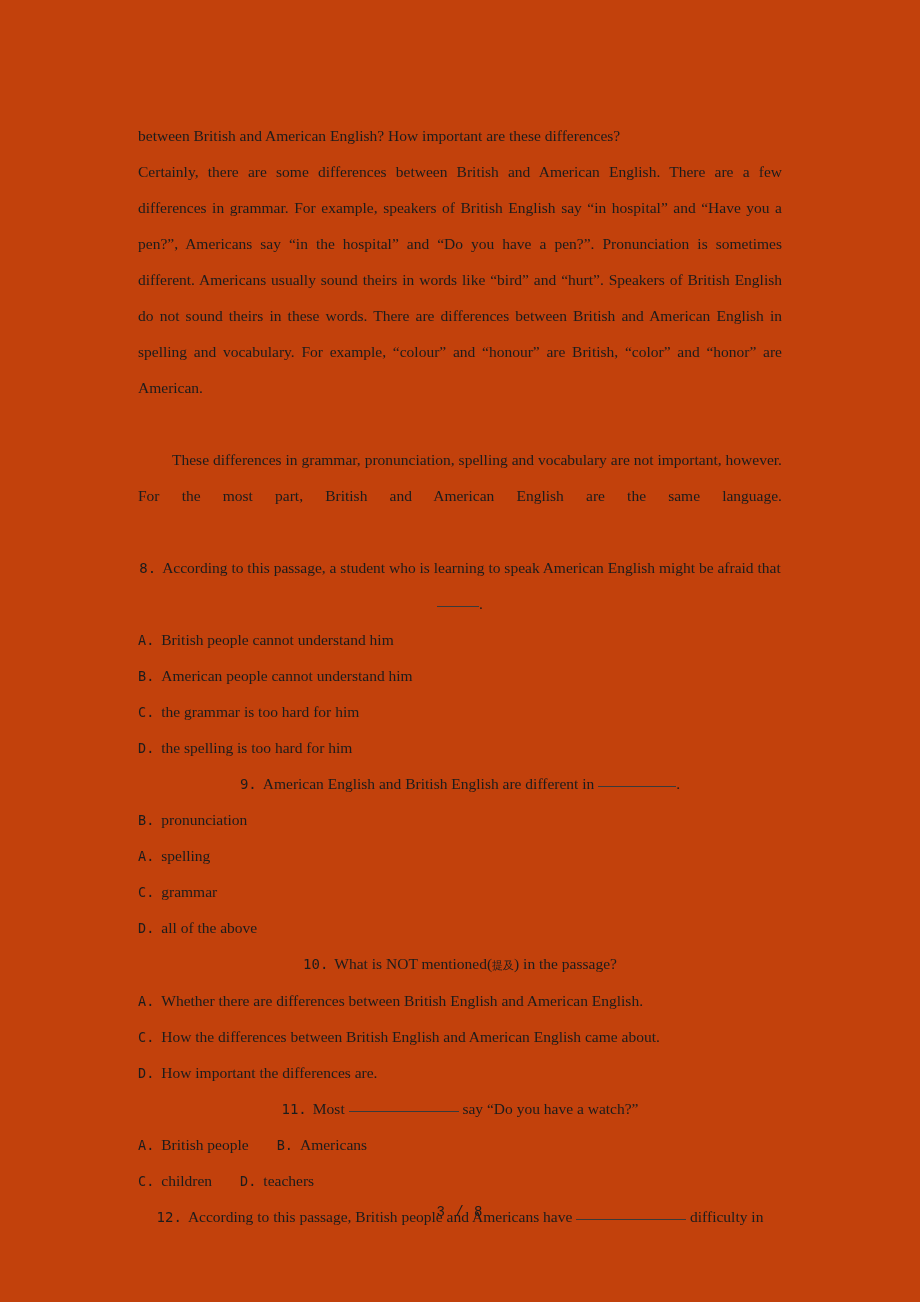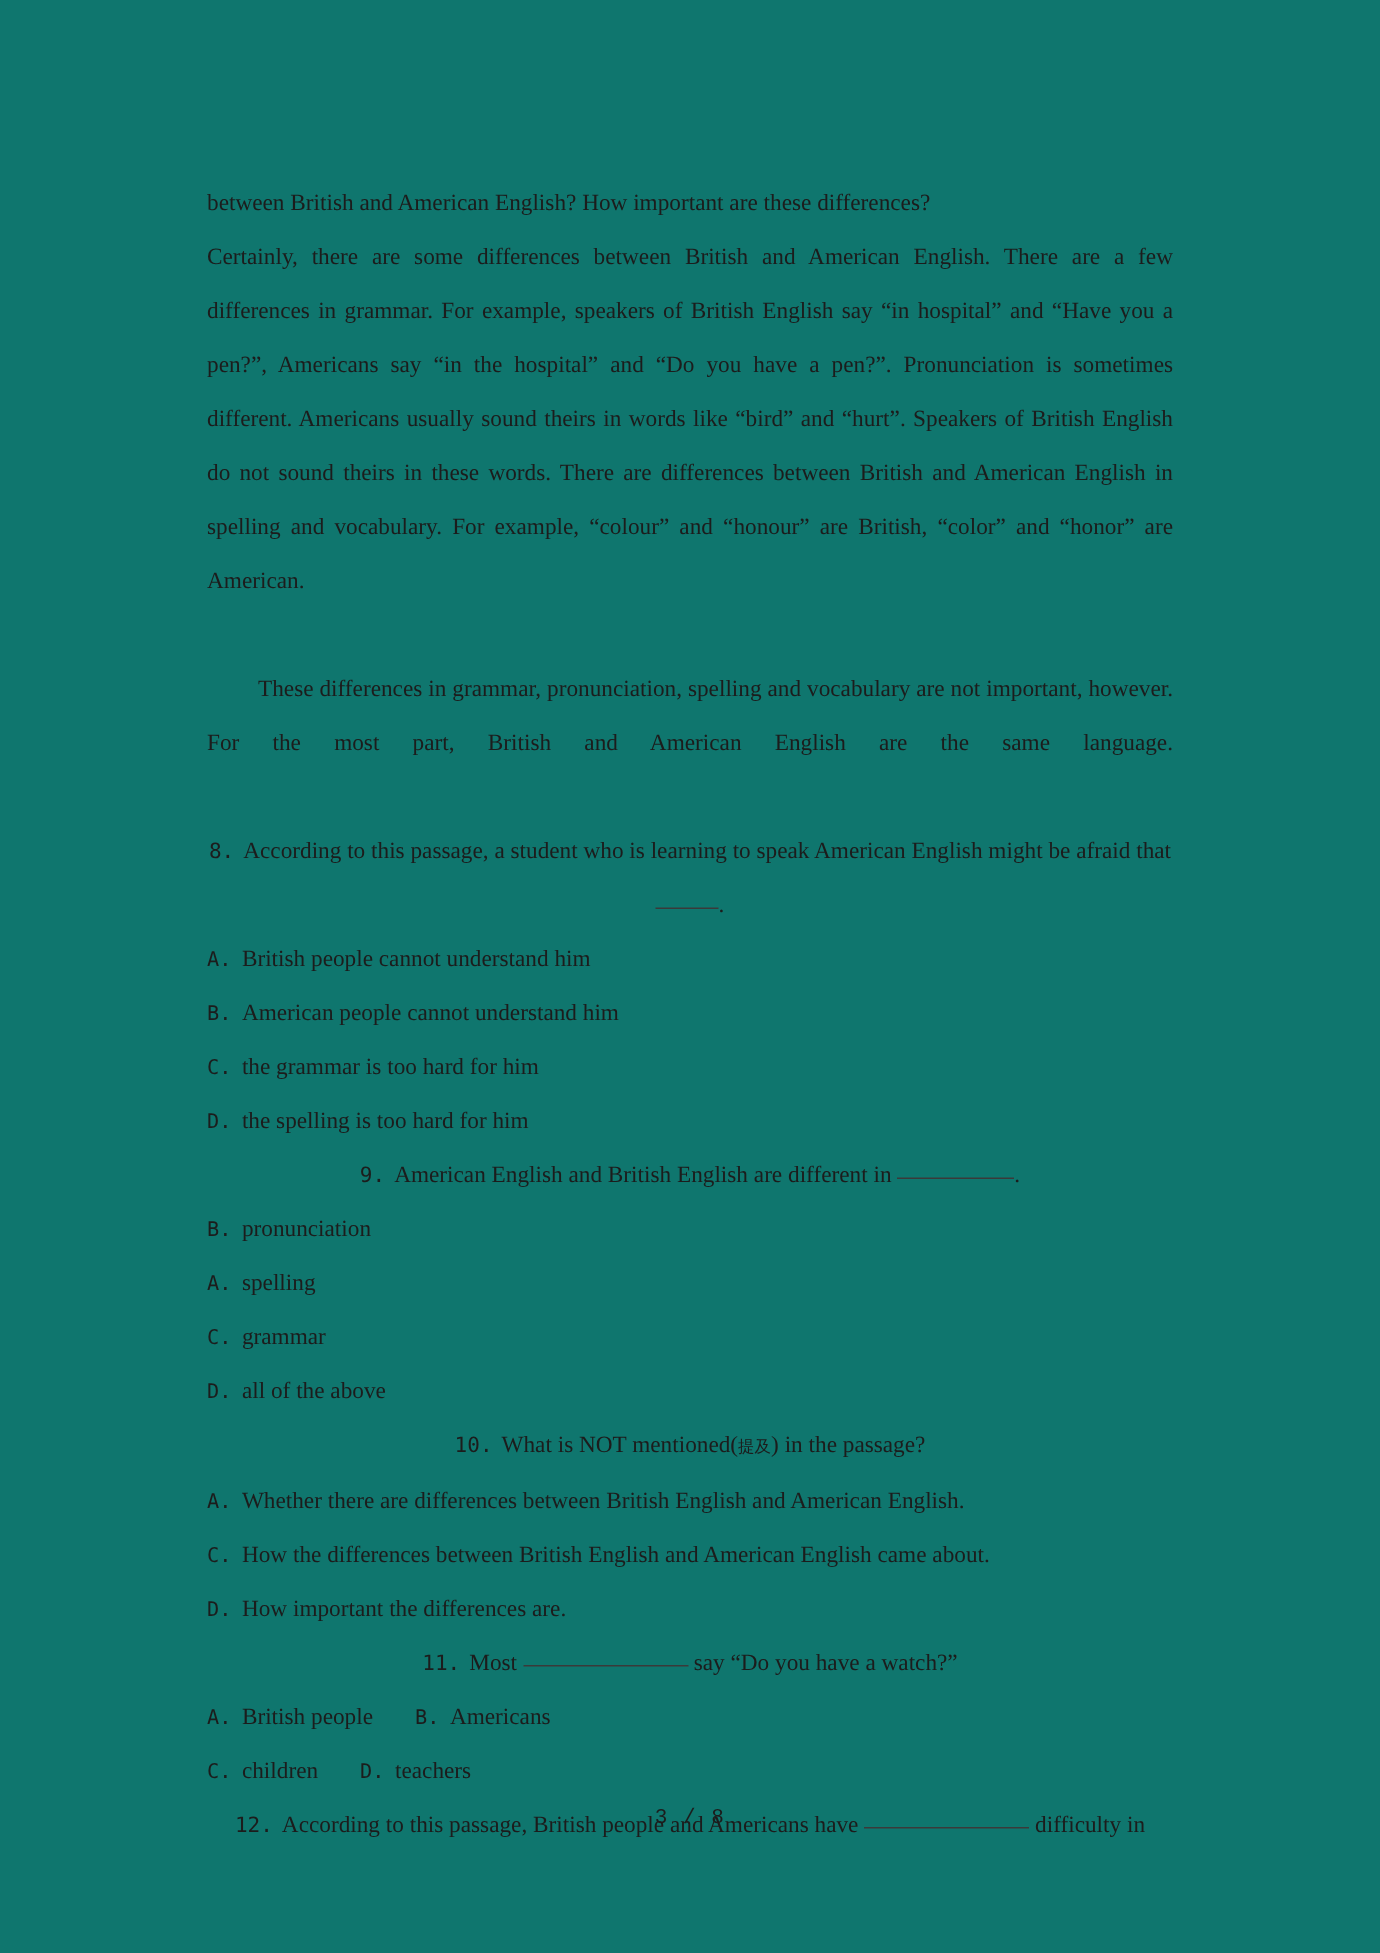--- a/index.html
+++ b/index.html
@@ -14,21 +14,21 @@
     color: #1a1a1a;
     position: relative;
     overflow: hidden;
   }
   .page {
     position: absolute;
     left: 0;
     top: 0;
     width: 920px;
     height: 1302px;
-    background: #0f766e;
+    background: #c2410c;
   }
   .content {
     position: absolute;
     left: 138px;
     top: 118px;
     width: 644px;
   }
 
   
   .para {

